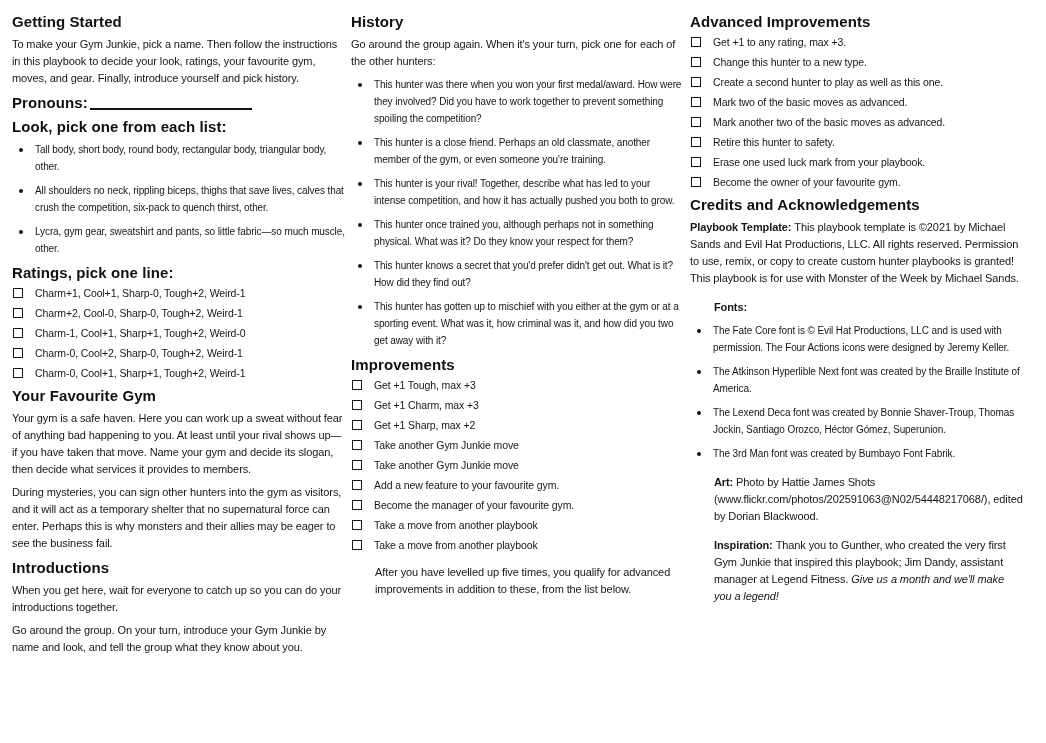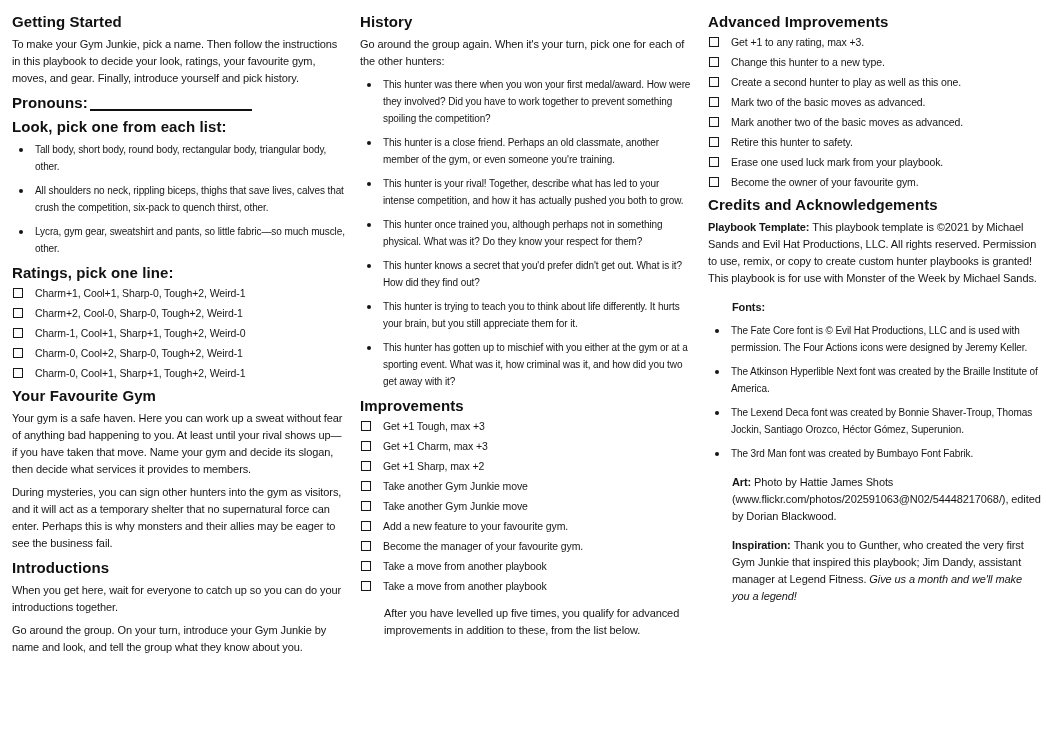--- a/index.html
+++ b/index.html
@@ -9,21 +9,21 @@
     height: 743px;
     overflow: hidden;
     background: #ffffff;
   }
   .page {
     box-sizing: border-box;
     width: 1046px;
     height: 743px;
     padding: 12px 8px 0 12px;
     display: flex;
-    gap: 15px;
+    gap: 6px;
     font-family: "Liberation Sans", sans-serif;
     color: #161616;
   }
   .col {
     flex: 0 0 333px;
     width: 333px;
   }
   h2 {
     font-size: 15px;
     line-height: 16px;
@@ -77,21 +77,21 @@
   }
   .checkbox {
     position: absolute;
     left: 1px;
     top: 1px;
     width: 8px;
     height: 8px;
     border: 1.5px solid #161616;
     background: #fff;
   }
-  h2.pronouns { display: flex; align-items: flex-end; }
+  h2.pronouns { display: flex; }
   .blank-line {
     display: inline-block;
     width: 162px;
     height: 13px;
     border-bottom: 2px solid #111;
     margin-left: 2px;
   }
 </style>
 </head>
 <body>
@@ -127,21 +127,20 @@
     </div>
   <div class="col">
       <h2>History</h2>
       <p><span>Go around the group again. When it's your turn, pick one for each of the other hunters:</span></p>
       <ul>
         <li>This hunter was there when you won your first medal/award. How were they involved? Did you have to work together to prevent something spoiling the competition?</li>
         <li>This hunter is a close friend. Perhaps an old classmate, another member of the gym, or even someone you're training.</li>
         <li>This hunter is your rival! Together, describe what has led to your intense competition, and how it has actually pushed you both to grow.</li>
         <li>This hunter once trained you, although perhaps not in something physical. What was it? Do they know your respect for them?</li>
         <li>This hunter knows a secret that you'd prefer didn't get out. What is it? How did they find out?</li>
-        <li>This hunter is trying to teach you to think about life differently. It hurts your brain, but you still appreciate them for it.</li>
         <li>This hunter has gotten up to mischief with you either at the gym or at a sporting event. What was it, how criminal was it, and how did you two get away with it?</li>
       </ul>
       <h2>Improvements</h2>
       <div class="checklist">
         <div class="check-item"><span class="checkbox"></span><span>Get +1 Tough, max +3</span></div>
         <div class="check-item"><span class="checkbox"></span><span>Get +1 Charm, max +3</span></div>
         <div class="check-item"><span class="checkbox"></span><span>Get +1 Sharp, max +2</span></div>
         <div class="check-item"><span class="checkbox"></span><span>Take another Gym Junkie move</span></div>
         <div class="check-item"><span class="checkbox"></span><span>Take another Gym Junkie move</span></div>
         <div class="check-item"><span class="checkbox"></span><span>Add a new feature to your favourite gym.</span></div>

